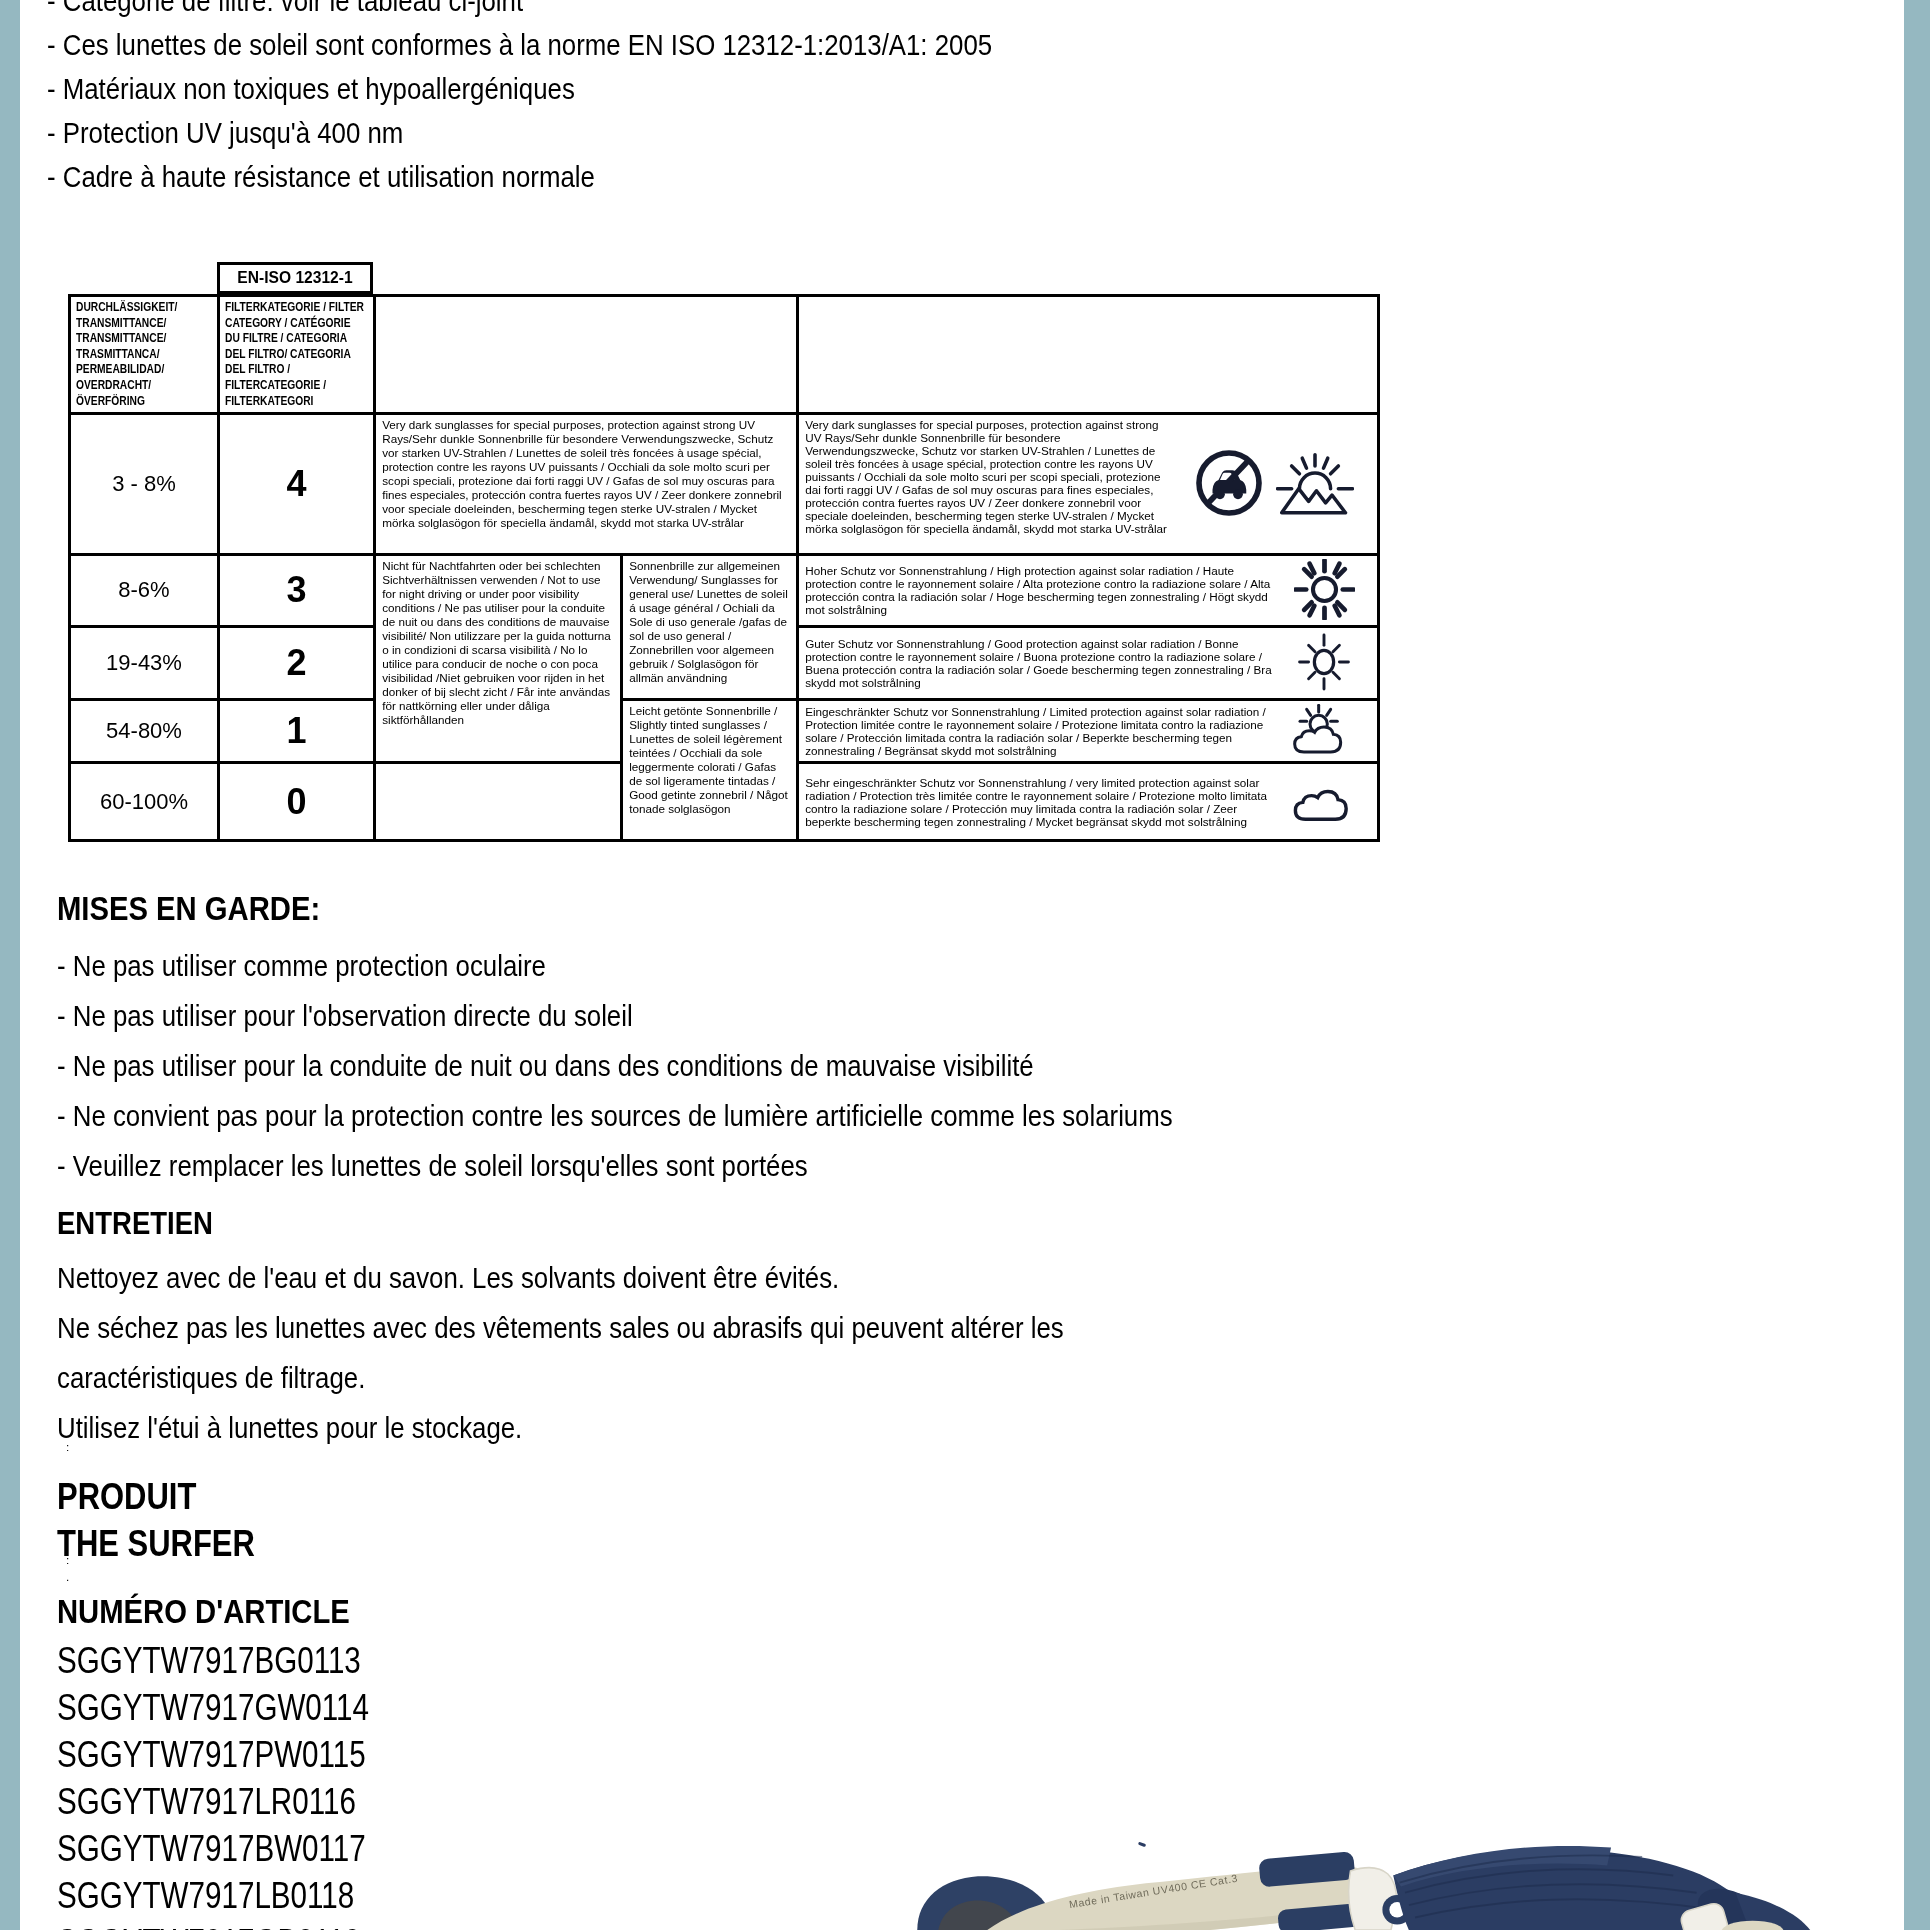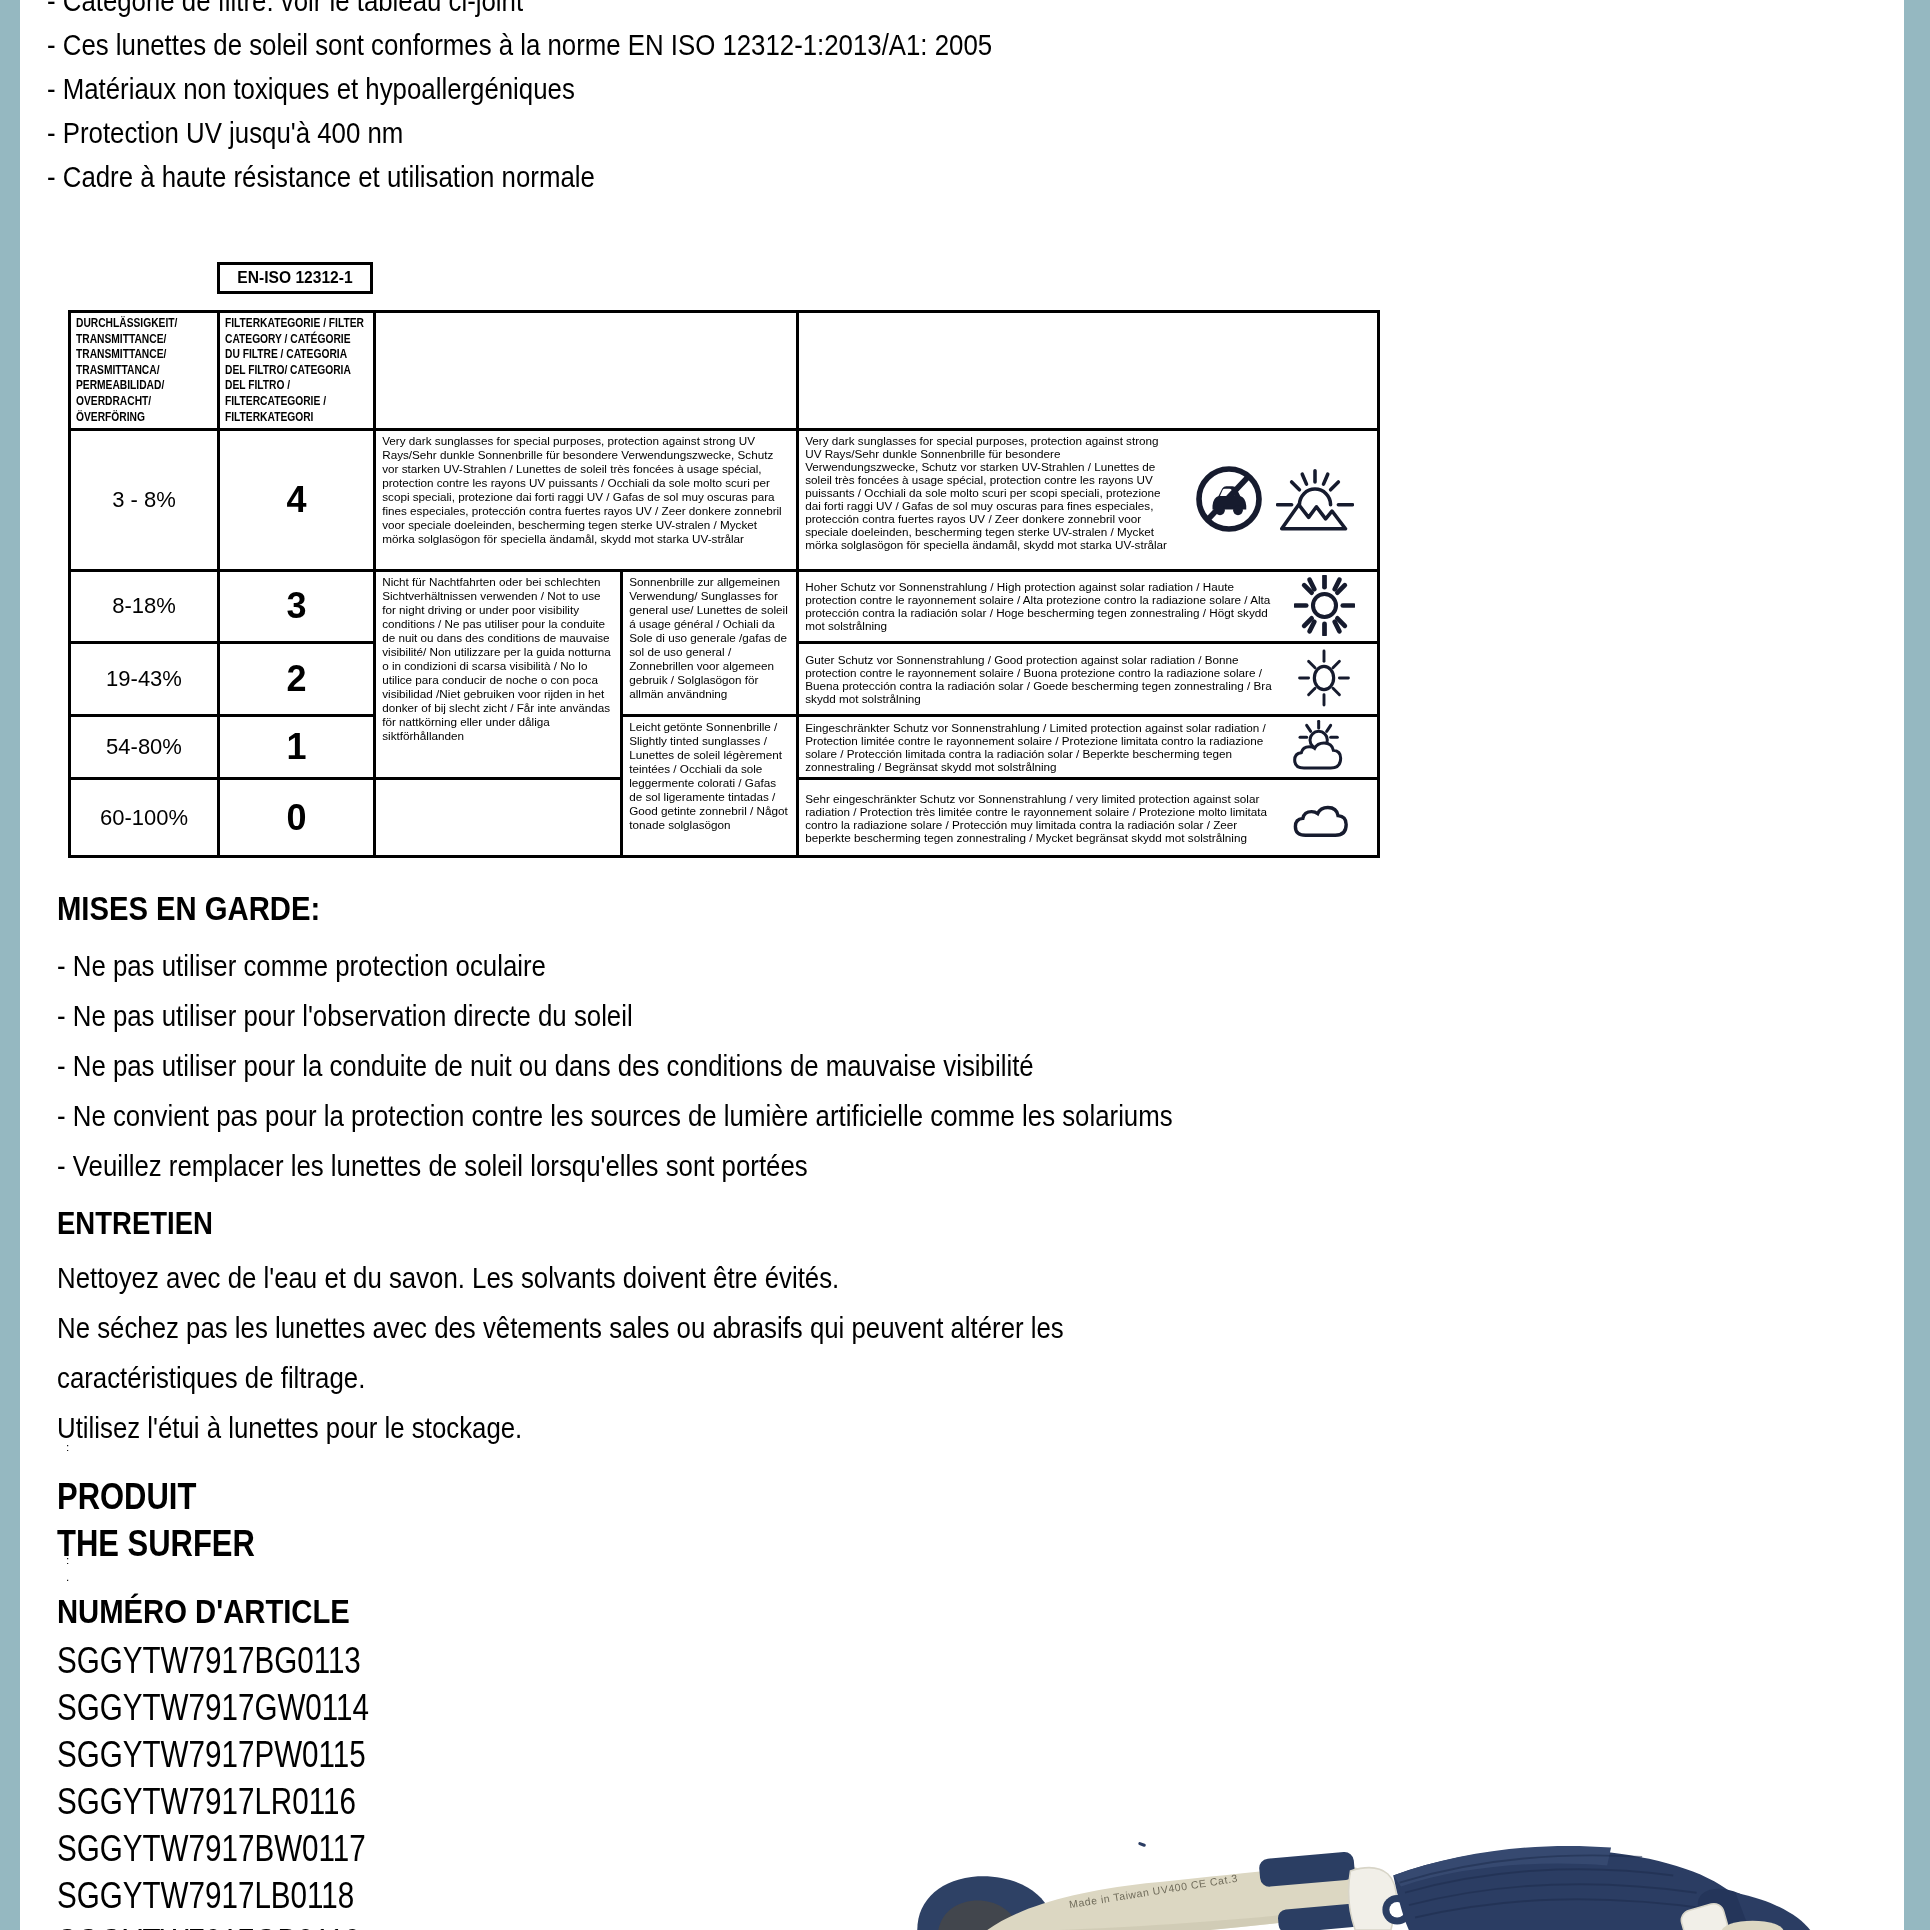--- a/index.html
+++ b/index.html
@@ -19,21 +19,21 @@
   
   .intro{left:47px;top:-21px;font-size:30px;line-height:44px;white-space:nowrap;}
 
   
   .tablewrap{left:68px;top:262px;width:1309px;}
   .eniso-box{
     margin-left:149px;width:156px;height:32px;box-sizing:border-box;
     border:3.1px solid #000;display:flex;align-items:center;justify-content:center;
     font-weight:bold;font-size:15.6px;letter-spacing:0px;
   }
-  table.filt{border-collapse:collapse;table-layout:fixed;width:1309px;margin-top:16px;}
+  table.filt{border-collapse:collapse;table-layout:fixed;width:1309px;}
   table.filt td{border:3.1px solid #000;padding:3.1px 6.2px;box-sizing:border-box;overflow:hidden;}
   .pre{white-space:pre-line;}
   .hcell{vertical-align:top;font-weight:bold;font-size:12.5px;line-height:15.6px;padding:3.1px 4.7px !important;}
   .hcell .in{transform:scaleX(.82);transform-origin:0 0;width:122%;}
   .cmid{text-align:center;vertical-align:middle;}
   .trans{font-weight:normal;font-size:22px;}
   .catnum{font-weight:bold;font-size:36px;}
   .desc{vertical-align:top;font-size:11.7px;line-height:14px;}
   .prot{vertical-align:middle;font-size:11.7px;line-height:13px;}
   .c4flex{display:flex;align-items:center;gap:4.7px;}
@@ -144,21 +144,21 @@
                   <line x1="88" y1="56" x2="108" y2="56"></line>
                 </g>
                 <path d="M8 90 L32 56 L46 74 L57 59 L70 76 L79 65 L98 90 Z" fill="#fff" stroke="#161b2e" stroke-width="5" stroke-linejoin="round"></path>
               </svg>
             </span>
           </div>
         </div>
       </td>
     </tr>
     <tr style="height:68px">
-      <td class="cmid trans">8-18%</td>
+      <td class="cmid trans">8-6%</td>
       <td class="cmid catnum">3</td>
       <td rowspan="3" class="desc">Nicht für Nachtfahrten oder bei schlechten Sichtverhältnissen verwenden / Not to use for night driving or under poor visibility conditions / Ne pas utiliser pour la conduite de nuit ou dans des conditions de mauvaise visibilité/ Non utilizzare per la guida notturna o in condizioni di scarsa visibilità / No lo utilice para conducir de noche o con poca visibilidad /Niet gebruiken voor rijden in het donker of bij slecht zicht / Får inte användas för nattkörning eller under dåliga siktförhållanden</td>
       <td rowspan="2" class="desc">Sonnenbrille zur allgemeinen Verwendung/ Sunglasses for general use/ Lunettes de soleil á usage général / Ochiali da Sole di uso generale /gafas de sol de uso general / Zonnebrillen voor algemeen gebruik / Solglasögon för allmän användning</td>
       <td class="prot">
         <div class="c4flex">
           <div class="txt">Hoher Schutz vor Sonnenstrahlung / High protection against solar radiation / Haute protection contre le rayonnement solaire / Alta protezione contro la radiazione solare / Alta protección contra la radiación solar / Hoge bescherming tegen zonnestraling / Högt skydd mot solstrålning</div>
           <div class="icons w120">
             <span>
               <svg viewBox="0 0 90 90" width="61" height="61">
                 <g stroke="#161b2e" stroke-width="7" stroke-linecap="round">

